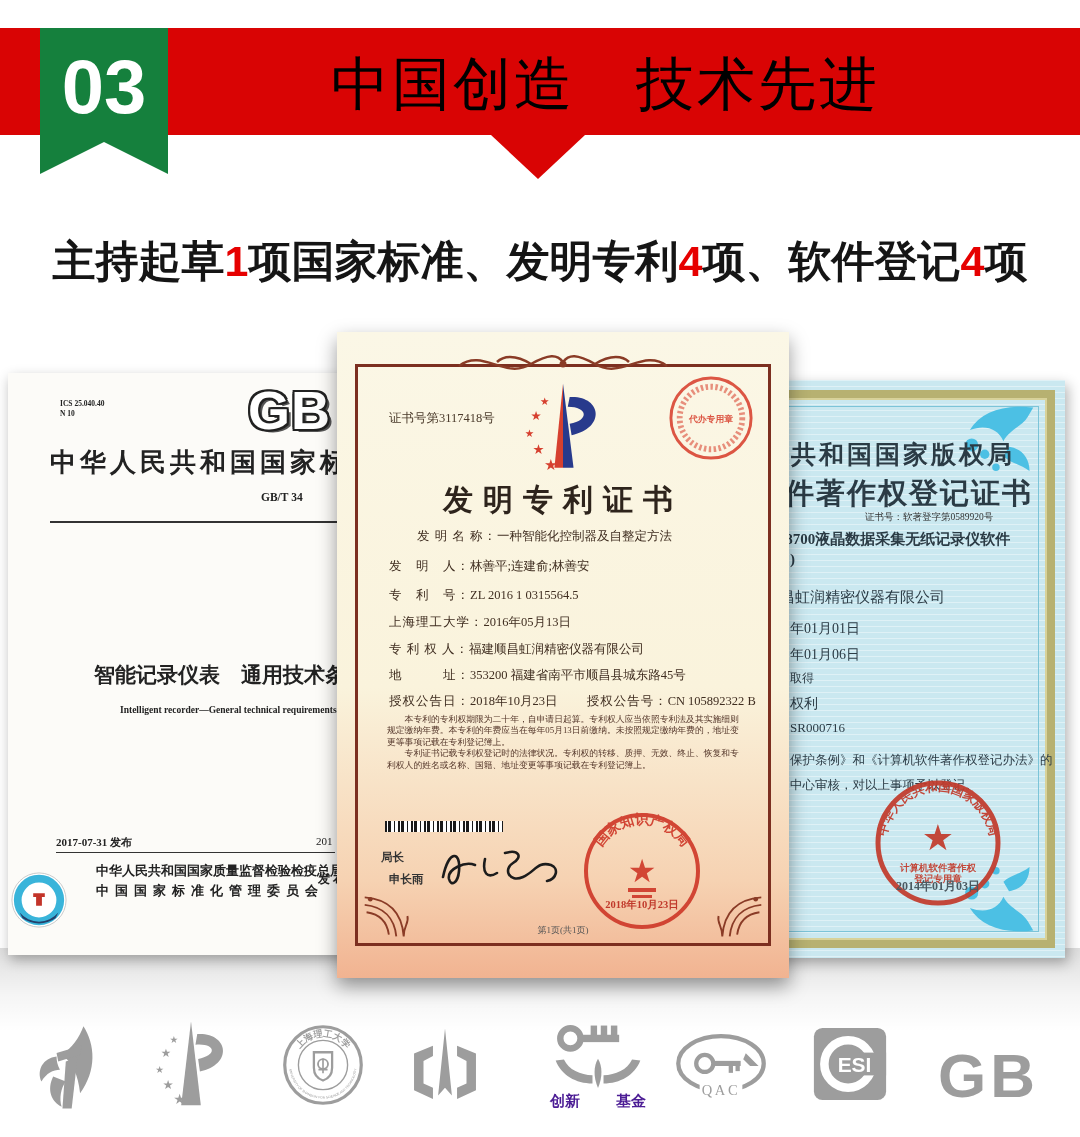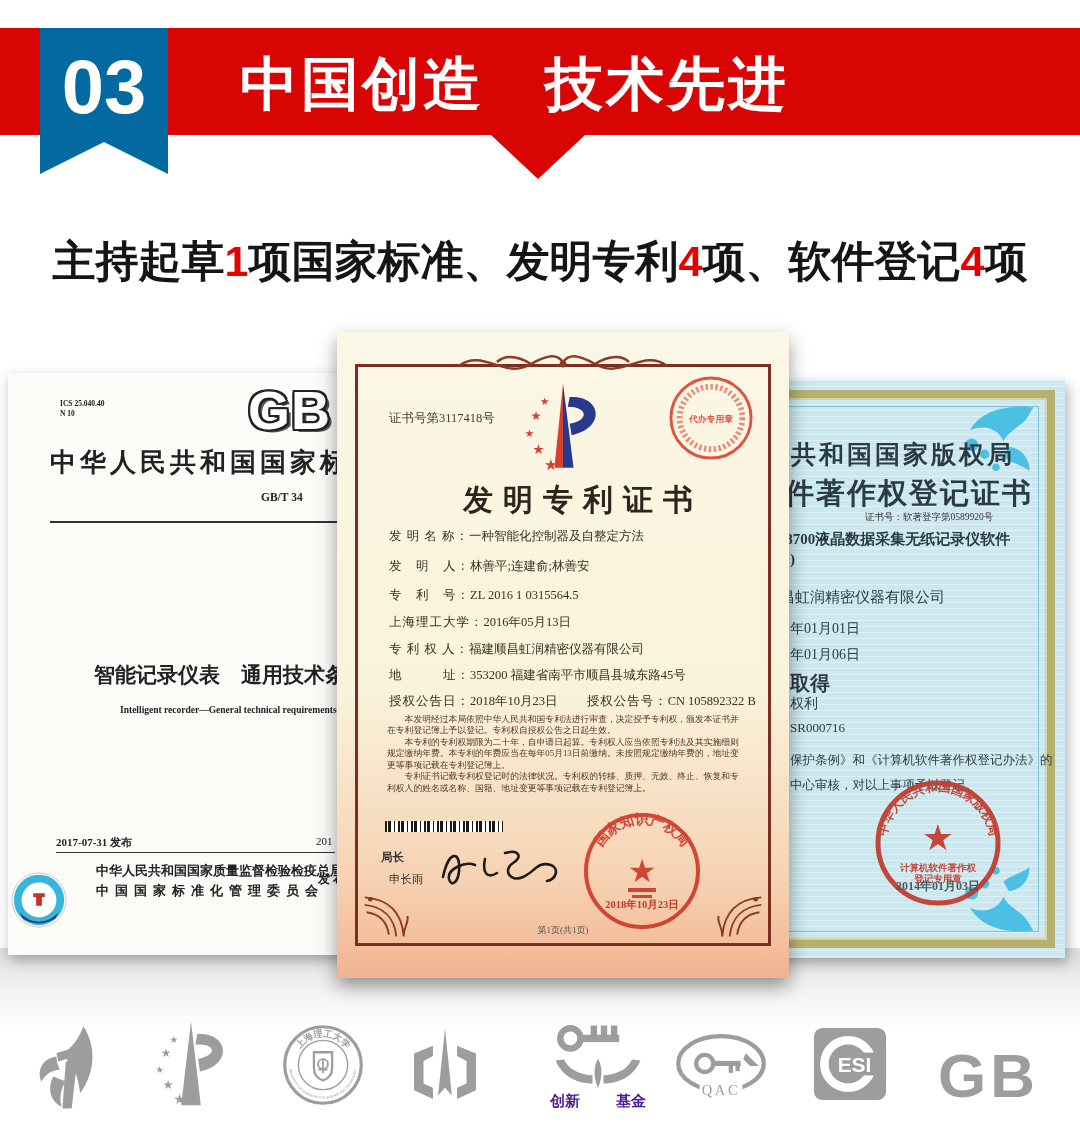--- a/index.html
+++ b/index.html
@@ -3,24 +3,24 @@
 <meta charset="utf-8">
 <style>
   html,body{margin:0;padding:0;background:#fff;}
   .page{position:relative;width:1080px;height:1137px;overflow:hidden;background:#fff;
         font-family:"Liberation Sans",sans-serif;}
   .a{position:absolute;}
   .nw{white-space:nowrap;}
   
   .banner{position:absolute;left:0;top:28px;width:1080px;height:107px;background:#d90404;z-index:4;}
   .banner-title{position:absolute;left:240px;top:0;width:640px;height:107px;line-height:112px;
-        text-align:left;color:#ffffff;font-size:58px;font-weight:bold;letter-spacing:3px;white-space:nowrap;}
+        text-align:right;color:#000000;font-size:58px;font-weight:normal;letter-spacing:3px;white-space:nowrap;}
   .pointer{position:absolute;left:491px;top:135px;width:0;height:0;z-index:4;
         border-left:47px solid transparent;border-right:47px solid transparent;border-top:44px solid #d90404;}
-  .ribbon{position:absolute;left:40px;top:28px;width:128px;height:146px;background:#0369a1;z-index:5;
+  .ribbon{position:absolute;left:40px;top:28px;width:128px;height:146px;background:#15803d;z-index:5;
         clip-path:polygon(0 0,100% 0,100% 100%,50% 78%,0 100%);
         color:#fff;font-size:76px;font-weight:bold;text-align:center;line-height:118px;}
   
   .subtitle{position:absolute;left:0;top:233px;width:1080px;text-align:center;
         font-size:43px;font-weight:bold;color:#151515;z-index:2;}
   .subtitle .num{color:#e60000;}
   
   .shadow-band{position:absolute;left:0;top:948px;width:1080px;height:105px;z-index:0;
         background:linear-gradient(180deg,rgba(0,0,0,.13),rgba(0,0,0,.04) 45%,rgba(0,0,0,0) 80%);}
   
@@ -116,21 +116,21 @@
       <circle cx="46" cy="70" r="4" fill="#4cc0e4"></circle>
     </svg>
     <div class="a nw" style="left:0;top:58px;width:544px;text-align:center;font-size:25px;font-weight:bold;letter-spacing:3px;">中华人民共和国国家版权局</div>
     <div class="a nw" style="left:0;top:94px;width:544px;text-align:center;font-size:29px;font-weight:bold;letter-spacing:2px;">计算机软件著作权登记证书</div>
     <div class="a nw" style="left:290px;top:131px;font-size:9.5px;color:#333;">证书号：软著登字第0589920号</div>
     <div class="a nw" style="left:172px;top:150px;font-size:15px;font-weight:bold;">NHR-8700液晶数据采集无纸记录仪软件</div>
     <div class="a nw" style="left:215px;top:171px;font-size:15px;font-weight:bold;">)</div>
     <div class="a nw" style="left:160px;top:208px;font-size:15px;">福建顺昌虹润精密仪器有限公司</div>
     <div class="a nw" style="left:215px;top:240px;font-size:14px;">年01月01日</div>
     <div class="a nw" style="left:215px;top:266px;font-size:14px;">年01月06日</div>
-    <div class="a nw" style="left:215px;top:290px;font-size:20px;font-weight:bold;">取得</div>
+    <div class="a nw" style="left:215px;top:290px;font-size:12px;">取得</div>
     <div class="a nw" style="left:215px;top:315px;font-size:14px;">权利</div>
     <div class="a nw" style="left:215px;top:340px;font-size:13px;">SR000716</div>
     <div class="a nw" style="left:215px;top:372px;font-size:12.5px;">保护条例》和《计算机软件著作权登记办法》的</div>
     <div class="a nw" style="left:215px;top:397px;font-size:12.5px;">中心审核，对以上事项予以登记。</div>
     <svg class="a" style="left:298px;top:398px;opacity:.92;" width="130" height="130" viewBox="0 0 130 130">
       <defs>
           <path id="swArc" d="M13,65 A52,52 0 0 1 117,65"></path>
         </defs>
       <circle cx="65" cy="65" r="60" fill="none" stroke="#c23a2b" stroke-width="5"></circle>
       <text font-size="12.5" font-weight="bold" fill="#c23a2b"><textPath href="#swArc" startOffset="50%" text-anchor="middle">中华人民共和国国家版权局</textPath></text>
@@ -156,39 +156,38 @@
       <text x="16" y="44" font-size="13" fill="#d6402f">★</text>
       <text x="10" y="62" font-size="11" fill="#d6402f">★</text>
       <text x="18" y="80" font-size="14" fill="#d6402f">★</text>
       <text x="30" y="96" font-size="16" fill="#d6402f">★</text>
     </svg>
     <svg class="a" style="left:330px;top:42px;opacity:.88;" width="88" height="88" viewBox="0 0 90 90">
       <circle cx="45" cy="45" r="41" fill="none" stroke="#d8402e" stroke-width="3"></circle>
       <circle cx="45" cy="45" r="32" fill="none" stroke="#d8402e" stroke-width="6" stroke-dasharray="2.5,2.5" opacity=".65"></circle>
       <text x="45" y="49" text-anchor="middle" font-size="9" fill="#d8402e" font-weight="bold">代办专用章</text>
     </svg>
-    <div class="a nw" style="left:0;top:148px;width:452px;text-align:center;font-size:30px;font-weight:bold;letter-spacing:10px;color:#2e241c;margin-left:20px;">发明专利证书</div>
-    <div class="pt-row" style="top:196px;"><span class="lab">发 明 名 称：</span><span>一种智能化控制器及自整定方法</span></div>
+    <div class="a nw" style="left:0;top:148px;width:452px;text-align:center;font-size:30px;font-weight:bold;letter-spacing:10px;color:#2e241c;">发明专利证书</div>
+    <div class="pt-row" style="top:196px;margin-left:28px;"><span class="lab">发 明 名 称：</span><span>一种智能化控制器及自整定方法</span></div>
     <div class="pt-row" style="top:226px;"><span class="lab">发　明　人：</span><span>林善平;连建俞;林善安</span></div>
     <div class="pt-row" style="top:255px;"><span class="lab">专　利　号：</span><span>ZL 2016 1 0315564.5</span></div>
     <div class="pt-row" style="top:282px;"><span class="lab">上海理工大学：</span><span>2016年05月13日</span></div>
     <div class="pt-row" style="top:309px;"><span class="lab">专 利 权 人：</span><span>福建顺昌虹润精密仪器有限公司</span></div>
     <div class="pt-row" style="top:335px;"><span class="lab">地　　　址：</span><span>353200 福建省南平市顺昌县城东路45号</span></div>
     <div class="pt-row" style="top:361px;">
       <span class="lab">授权公告日：</span><span>2018年10月23日</span>
       <span class="lab" style="margin-left:26px;">授权公告号：</span><span>CN 105892322 B</span>
     </div>
     <div class="pt-paras">
-      <p>本发明经过本局依照中华人民共和国专利法进行审查，决定授予专利权，颁发本证书并在专利登记簿上予以登记。专利权自授权公告之日起生效。</p>
       <p>本专利的专利权期限为二十年，自申请日起算。专利权人应当依照专利法及其实施细则规定缴纳年费。本专利的年费应当在每年05月13日前缴纳。未按照规定缴纳年费的，地址变更等事项记载在专利登记簿上。</p>
       <p>专利证书记载专利权登记时的法律状况。专利权的转移、质押、无效、终止、恢复和专利权人的姓名或名称、国籍、地址变更等事项记载在专利登记簿上。</p>
     </div>
     <div class="barcode"></div>
     <div class="a" style="left:44px;top:518px;font-size:11.5px;font-weight:bold;color:#333;">局长</div>
-    <div class="a" style="left:52px;top:540px;font-size:11.5px;font-weight:normal;color:#333;">申长雨</div>
+    <div class="a" style="left:52px;top:540px;font-size:11.5px;font-weight:bold;color:#333;">申长雨</div>
     <svg class="a" style="left:98px;top:505px;" width="135" height="60" viewBox="0 0 135 60">
       <path d="M8,40 C14,12 26,14 24,34 C23,46 16,50 14,42 C12,32 30,24 40,28 M50,22 C47,36 52,42 62,36 M70,16 C84,12 88,20 78,26 C68,32 74,46 88,40 C100,35 102,24 116,28 C124,31 122,42 112,44" stroke="#1c1c1c" stroke-width="2.6" fill="none" stroke-linecap="round"></path>
     </svg>
     <svg class="a" style="left:244px;top:478px;opacity:.92;" width="122" height="122" viewBox="0 0 122 122">
       <defs>
           <path id="ptArc" d="M14,61 A47,47 0 0 1 108,61"></path>
         </defs>
       <circle cx="61" cy="61" r="56" fill="none" stroke="#cf3a2a" stroke-width="4"></circle>
       <text font-size="14" font-weight="bold" fill="#cf3a2a"><textPath href="#ptArc" startOffset="50%" text-anchor="middle">国家知识产权局</textPath></text>
       <text x="61" y="72" text-anchor="middle" font-size="32" fill="#cf3a2a">★</text>

